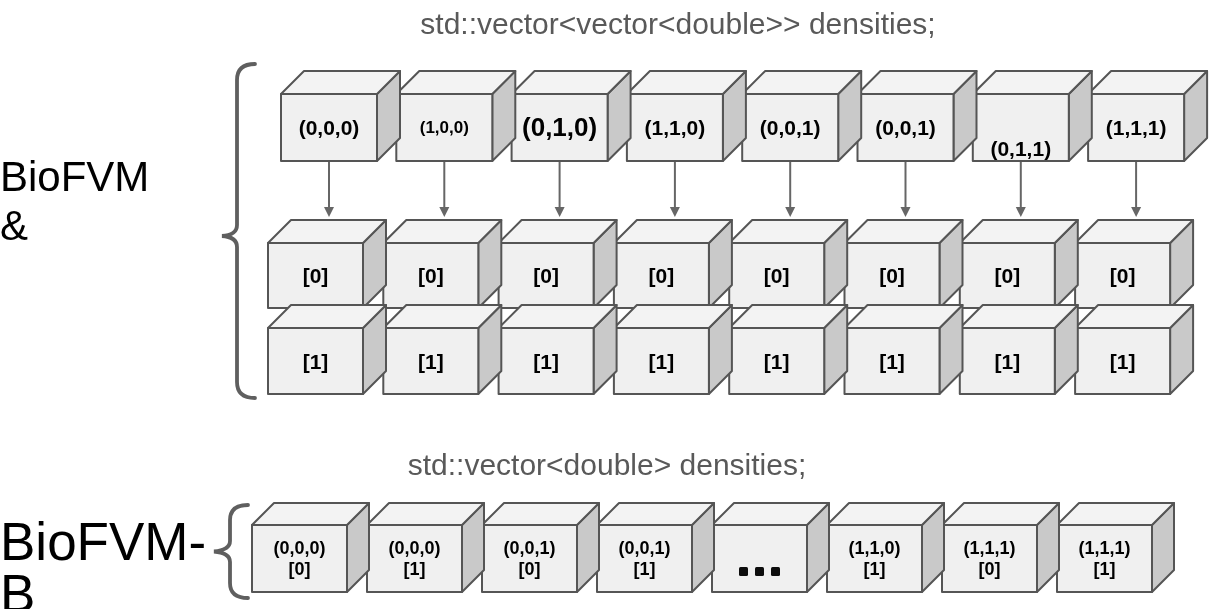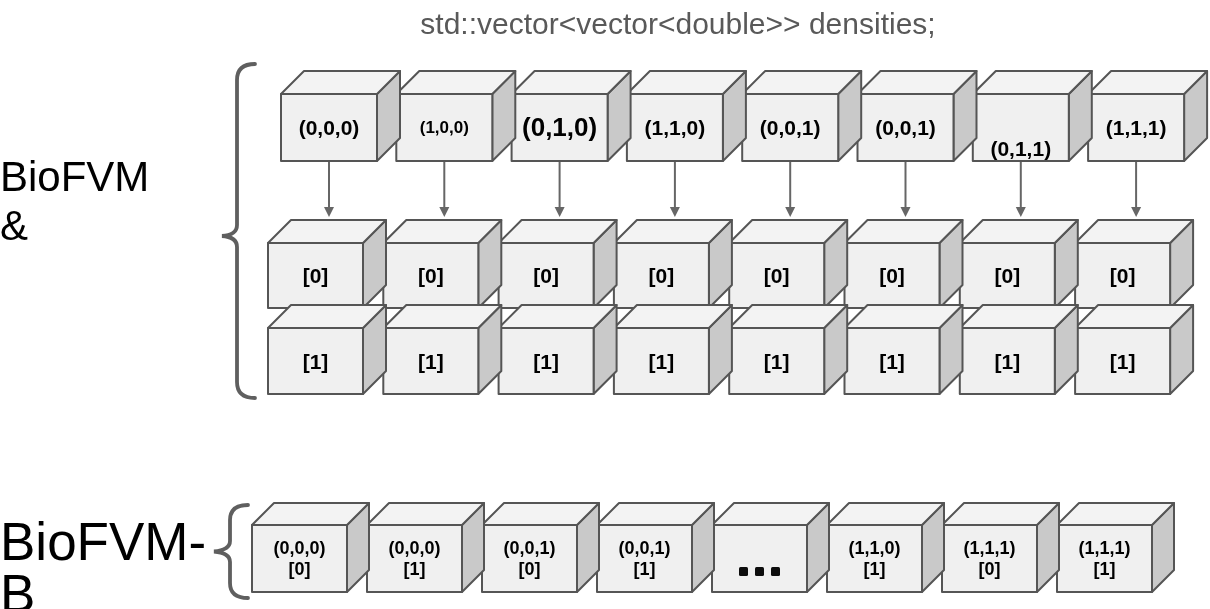--- a/index.html
+++ b/index.html
@@ -215,20 +215,21 @@
 
   <div class="side-label top">
     <div>BioFVM</div>
     <div>&amp;</div>
   </div>
 
   <svg class="brace" style="left:0;top:0;" width="1210" height="609">
     <path d="M 255 64 Q 237 64 237 80 L 237 225 Q 237 235 222 236 Q 237 237 237 247 L 237 382 Q 237 398 255 398"></path>
   </svg>
 
+  <div class="code-title" id="bottom-title">std::vector&lt;double&gt; densities;</div>
 
   <div class="side-label bottom">BioFVM-B</div>
 
   <svg class="brace" style="left:0;top:0;" width="1210" height="609">
     <path d="M 248 505 Q 230 505 230 520 L 230 541 Q 230 550 214 551.5 Q 230 553 230 562 L 230 583 Q 230 598 248 598"></path>
   </svg>
 
   <div id="labels-layer">
       <div class="box-label" style="left: 281px; top: 94px; width: 96px; height: 67px; font-size: 21px;">
         <div class="two-line">

